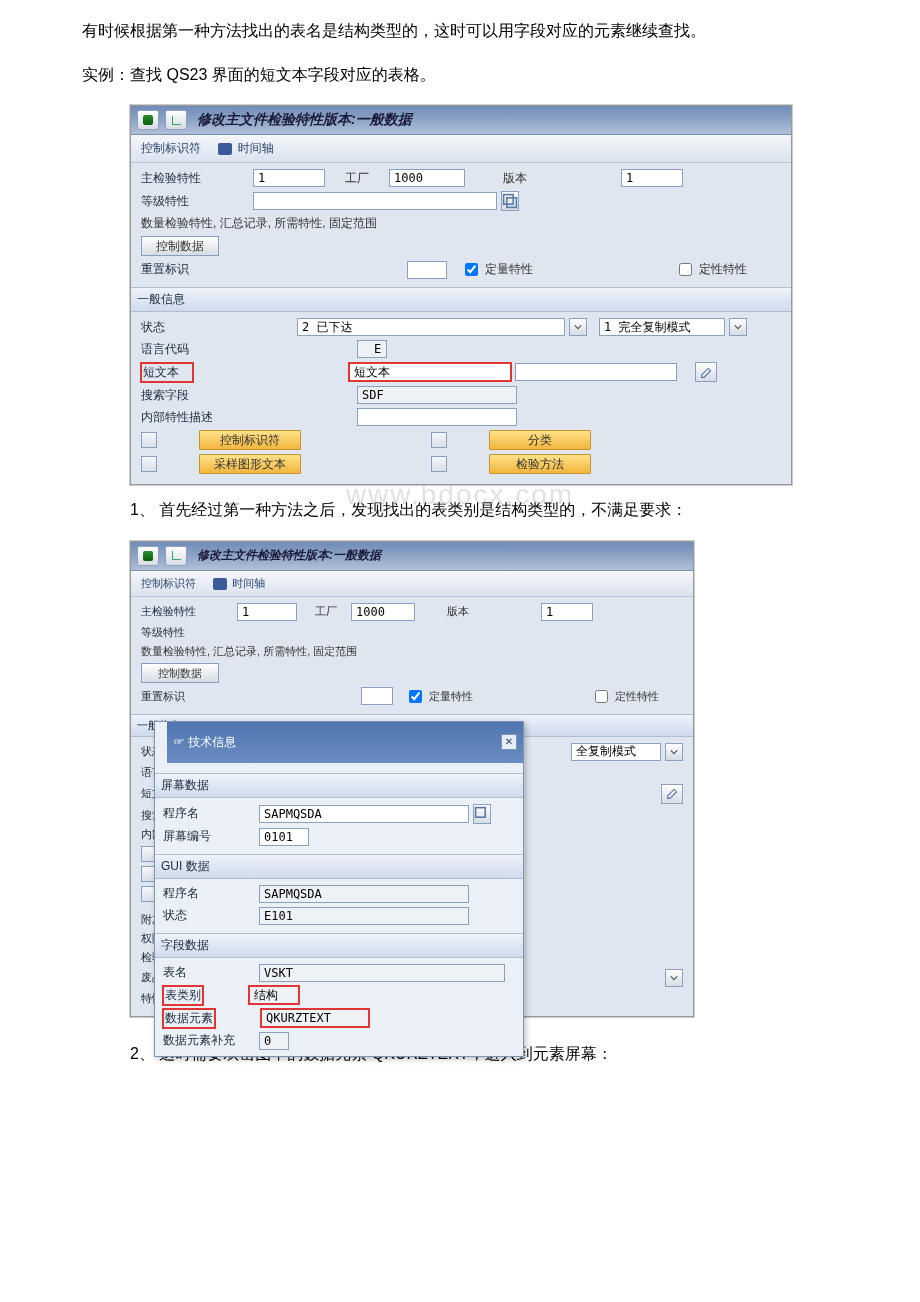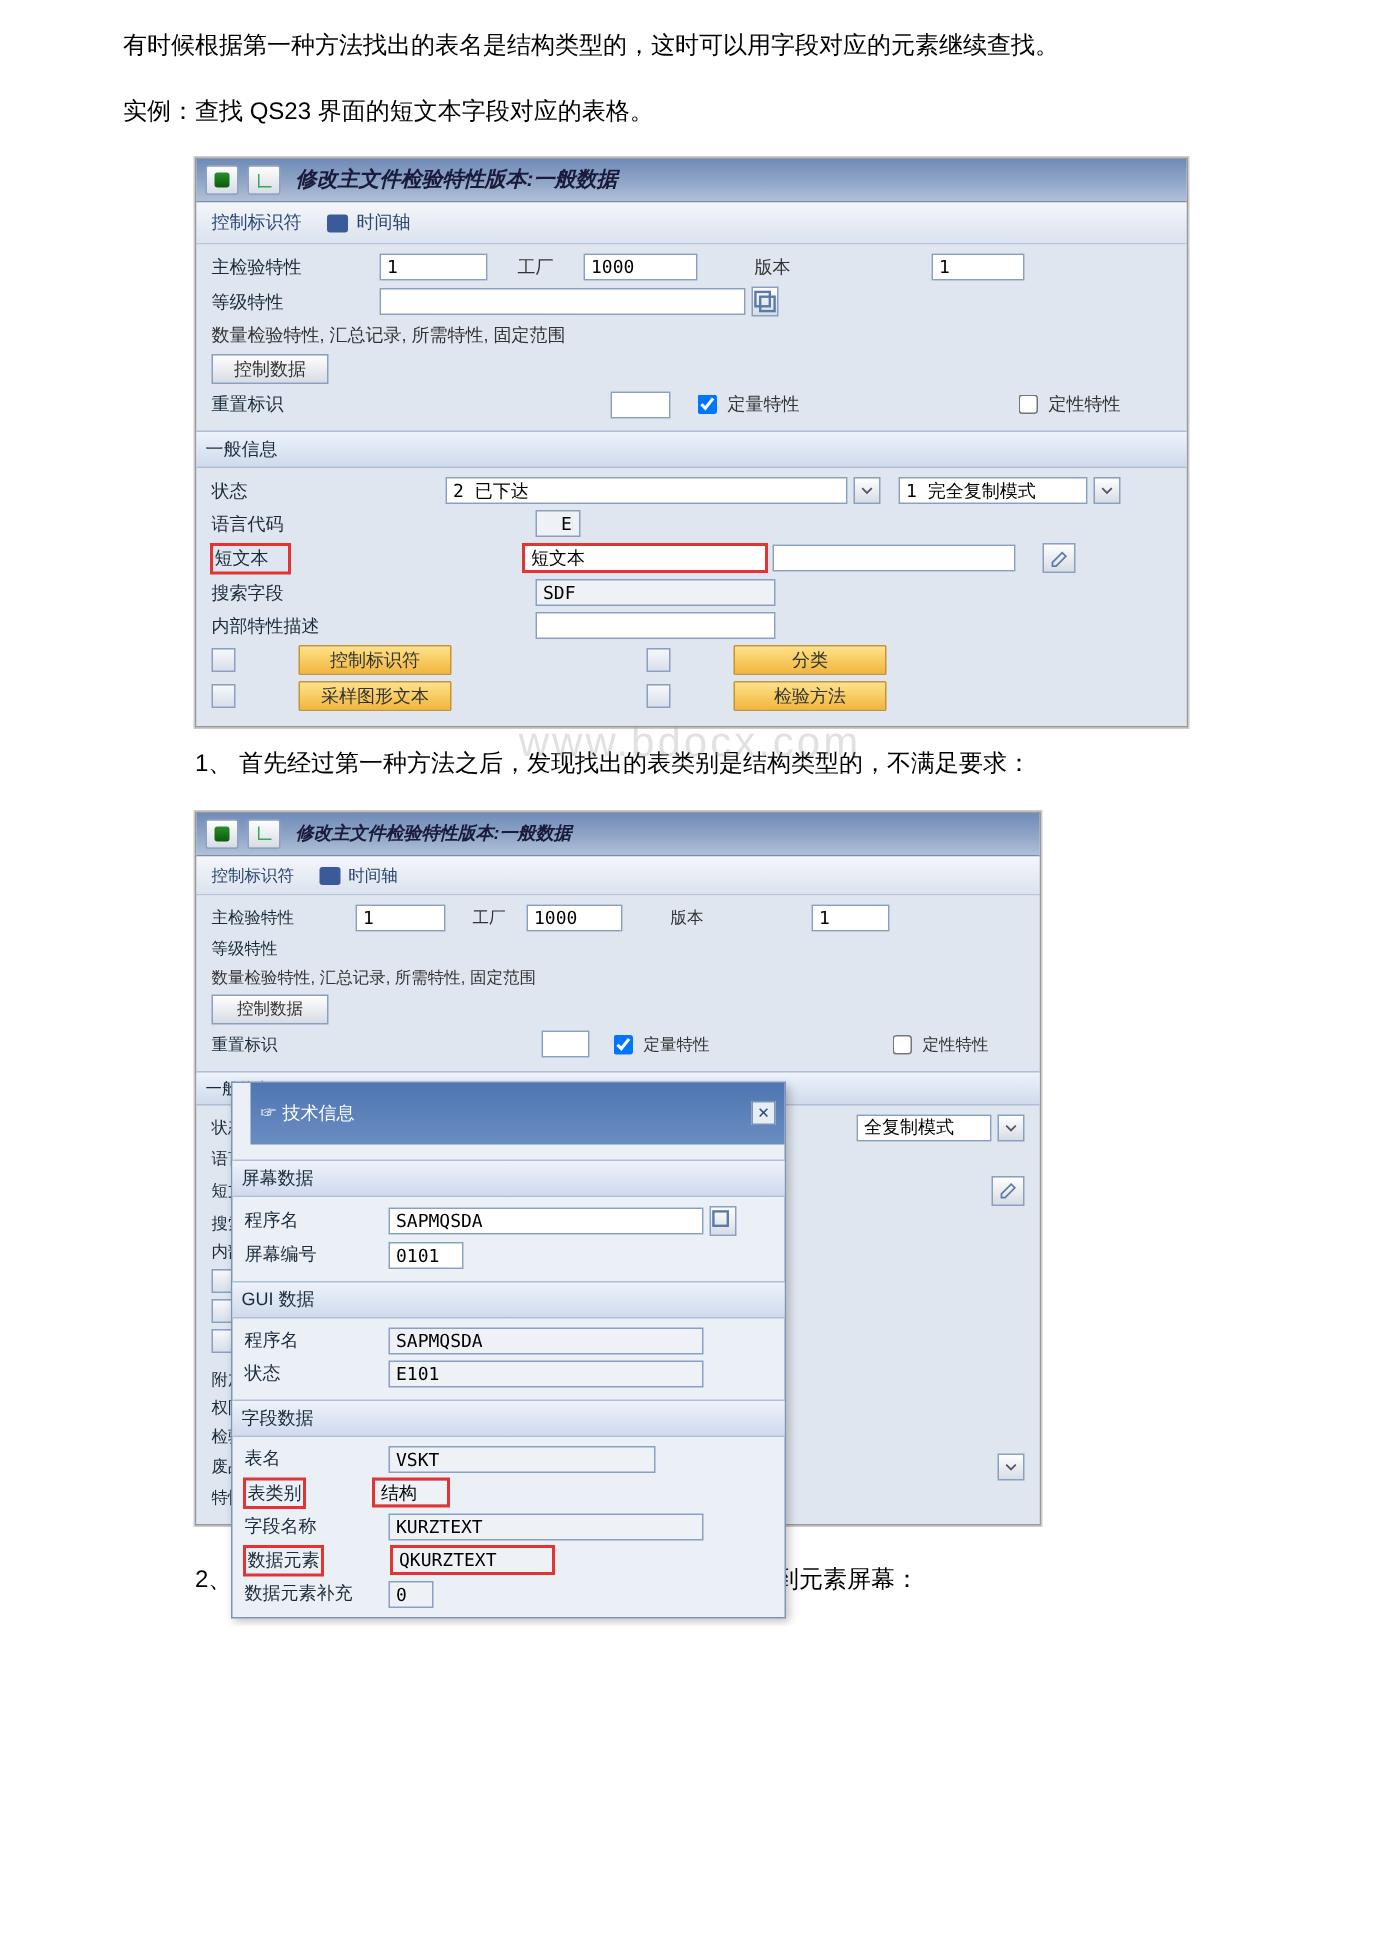--- a/index.html
+++ b/index.html
@@ -501,32 +501,28 @@
       <input class="inp ro" style="width: 210px;" value="SAPMQSDA">
     </div>
     <div class="row">
       <span class="lbl">状态</span>
       <input class="inp ro" style="width: 210px;" value="E101">
     </div>
 
     <div class="sect-hdr">字段数据</div>
     <div class="row">
       <span class="lbl">表名</span>
-      <input class="inp ro" style="width: 178px;" value="VSKT">
+      <input class="inp ro" style="width: 246px;" value="VSKT">
     </div>
     <div class="row">
       <span class="lbl redbox" style="width:auto;padding:1px 2px">表类别</span>
       <span style="width:38px"></span>
       <input class="inp ro redbox" style="width: 50px;" value="结构">
     </div>
     <div class="row">
-      <span class="lbl">字段名称</span>
-      <input class="inp ro" style="width: 210px;" value="KURZTEXT">
-    </div>
-    <div class="row">
       <span class="lbl redbox" style="width:auto;padding:1px 2px">数据元素</span>
       <span style="width:38px"></span>
       <input class="inp ro redbox" style="width: 108px;" value="QKURZTEXT">
     </div>
     <div class="row">
       <span class="lbl">数据元素补充</span>
       <input class="inp ro" style="width: 30px;" value="0">
     </div>
   </div>
 </div>

